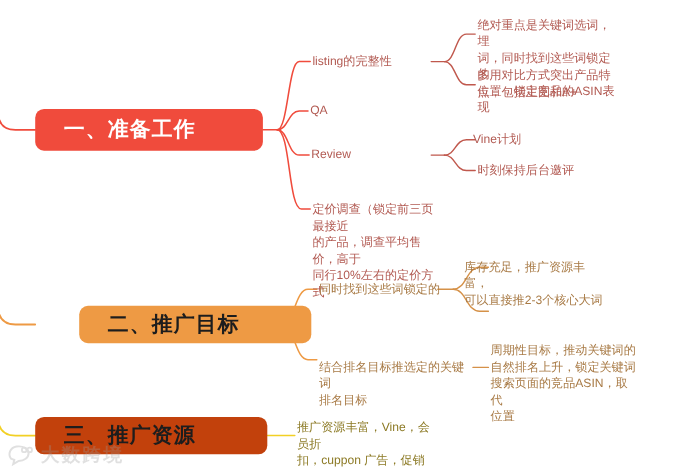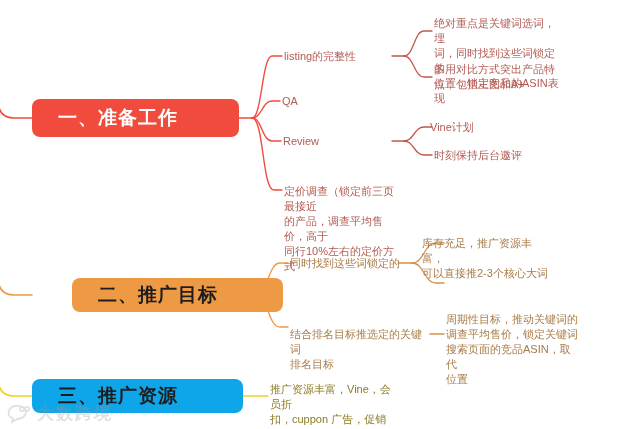--- a/index.html
+++ b/index.html
@@ -116,21 +116,21 @@
   </svg>
 
   <div class="root-node" id="node-prep" style="left:32px; top:99px; width:207px; height:38px; background:#f04b3c;">
     <span>一、准备工作</span>
   </div>
 
   <div class="root-node dark-text" id="node-goal" style="left:32px; top:278px; width:211px; height:34px; background:#ee9a44;margin-left:40px;">
     <span>二、推广目标</span>
   </div>
 
-  <div class="root-node dark-text" id="node-resource" style="left:32px; top:379px; width:211px; height:34px; background:#0ea5e9;">
+  <div class="root-node dark-text" id="node-resource" style="left:32px; top:379px; width:211px; height:34px; background:#c2410c;">
     <span>三、推广资源</span>
   </div>
 
   <div class="leaf red" style="left:284px; top:49px; width:106px;">listing的完整性</div>
 
   <div class="leaf red" style="left:282px; top:94px; width:60px;">QA</div>
 
   <div class="leaf red" style="left:283px; top:134px; width:70px;">Review</div>
 
   <div class="leaf red" style="left:284px; top:184px; width:120px;">定价调查（锁定前三页最接近
@@ -151,21 +151,21 @@
   <div class="leaf orange" style="left:290px; top:256px; width:120px;">同时找到这些词锁定的</div>
 
   <div class="leaf orange" style="left:290px; top:327px; width:140px;">结合排名目标推选定的关键词
 排名目标</div>
 
   <div class="leaf orange" style="left:422px; top:236px; width:130px;">库存充足，推广资源丰富，
 可以直接推2-3个核心大词</div>
 
 
   <div class="leaf orange" style="left:446px; top:312px; width:134px;">周期性目标，推动关键词的
-调查平均售价，锁定关键词
+自然排名上升，锁定关键词
 搜索页面的竞品ASIN，取代
 位置</div>
 
   <div class="leaf yellow" style="left:270px; top:382px; width:126px;">推广资源丰富，Vine，会员折
 扣，cuppon 广告，促销</div>
 
   <div id="watermark">
     <svg width="26" height="22" viewBox="0 0 26 22">
       <path d="M4 14 C1 10 3 4 9 3 C15 2 20 5 20 9 C20 13 16 16 11 16 L6 19 L7 15 Z" fill="none" stroke="#9a9a9a" stroke-width="1.8"></path>
       <circle cx="16" cy="6" r="2.1" fill="none" stroke="#9a9a9a" stroke-width="1.6"></circle>

